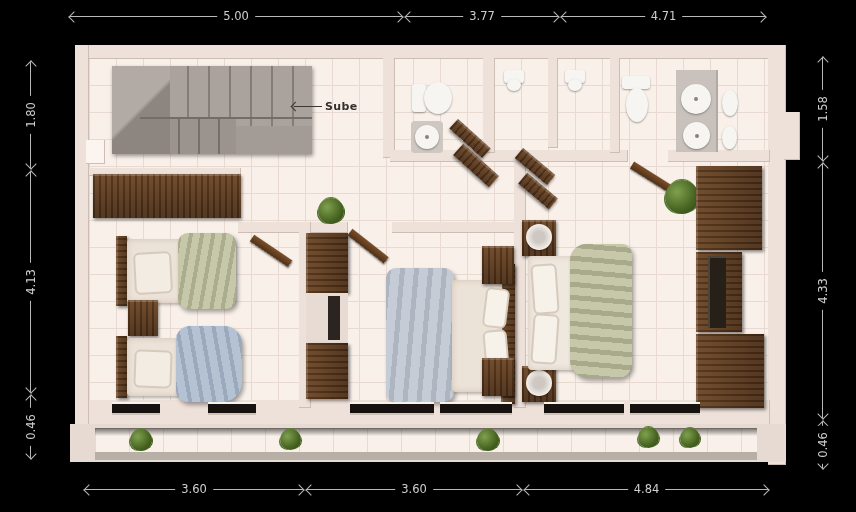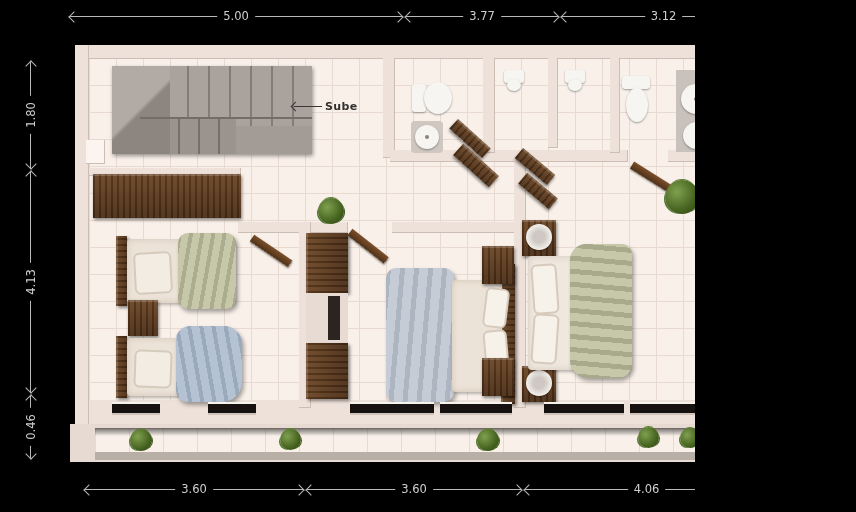--- a/index.html
+++ b/index.html
@@ -1,16 +1,16 @@
 <!DOCTYPE html>
 <html><head>
 <meta charset="utf-8">
 <style>
   html,body{margin:0;padding:0;background:#000;}
-  .stage{position:relative;width:695px;height:512px;background:#000;overflow:hidden;
+  .stage{position:relative;width:856px;height:512px;background:#000;overflow:hidden;
          font-family:"DejaVu Sans",sans-serif;}
   
   .dim{position:absolute;}
   .dim-h{border-top:1px solid #b9b9b9;height:0;}
   .dim-h::before{content:"";position:absolute;left:0;top:-4px;width:7px;height:7px;
     border-left:1px solid #b9b9b9;border-bottom:1px solid #b9b9b9;transform:rotate(45deg);}
   .dim-h::after{content:"";position:absolute;right:0;top:-4px;width:7px;height:7px;
     border-left:1px solid #b9b9b9;border-bottom:1px solid #b9b9b9;transform:rotate(225deg);}
   .dim-v{border-left:1px solid #b9b9b9;width:0;}
   .dim-v::before{content:"";position:absolute;top:0;left:-4px;width:7px;height:7px;
@@ -64,31 +64,31 @@
 
 <div class="stage">
 
   <div class="dim dim-h" style="left:70px;top:16px;width:332px;">
     <span class="dim-label">5.00</span>
     </div>
   <div class="dim dim-h" style="left:406px;top:16px;width:152px;">
     <span class="dim-label">3.77</span>
     </div>
   <div class="dim dim-h" style="left:562px;top:16px;width:203px;">
-    <span class="dim-label">3.12</span>
+    <span class="dim-label">4.71</span>
     </div>
 
   <div class="dim dim-h" style="left:85px;top:489px;width:218px;">
     <span class="dim-label">3.60</span>
     </div>
   <div class="dim dim-h" style="left:307px;top:489px;width:214px;">
     <span class="dim-label">3.60</span>
     </div>
   <div class="dim dim-h" style="left:525px;top:489px;width:243px;">
-    <span class="dim-label">4.06</span>
+    <span class="dim-label">4.84</span>
     </div>
 
   <div class="dim dim-v" style="left:30px;top:62px;height:106px;">
     <span class="dim-label">1.80</span>
     </div>
   <div class="dim dim-v" style="left:30px;top:172px;height:220px;">
     <span class="dim-label">4.13</span>
     </div>
   <div class="dim dim-v" style="left:30px;top:396px;height:62px;">
     <span class="dim-label">0.46</span>

